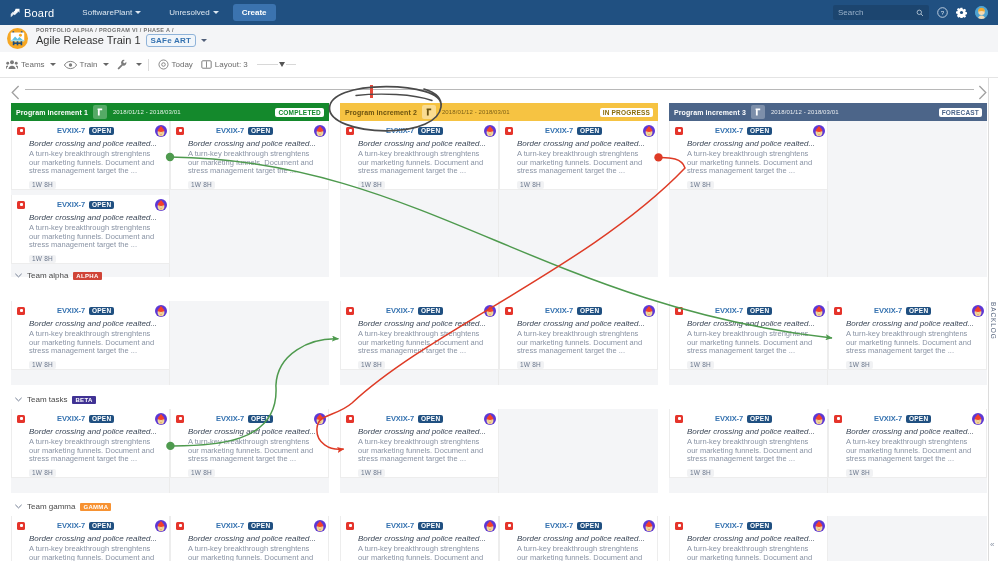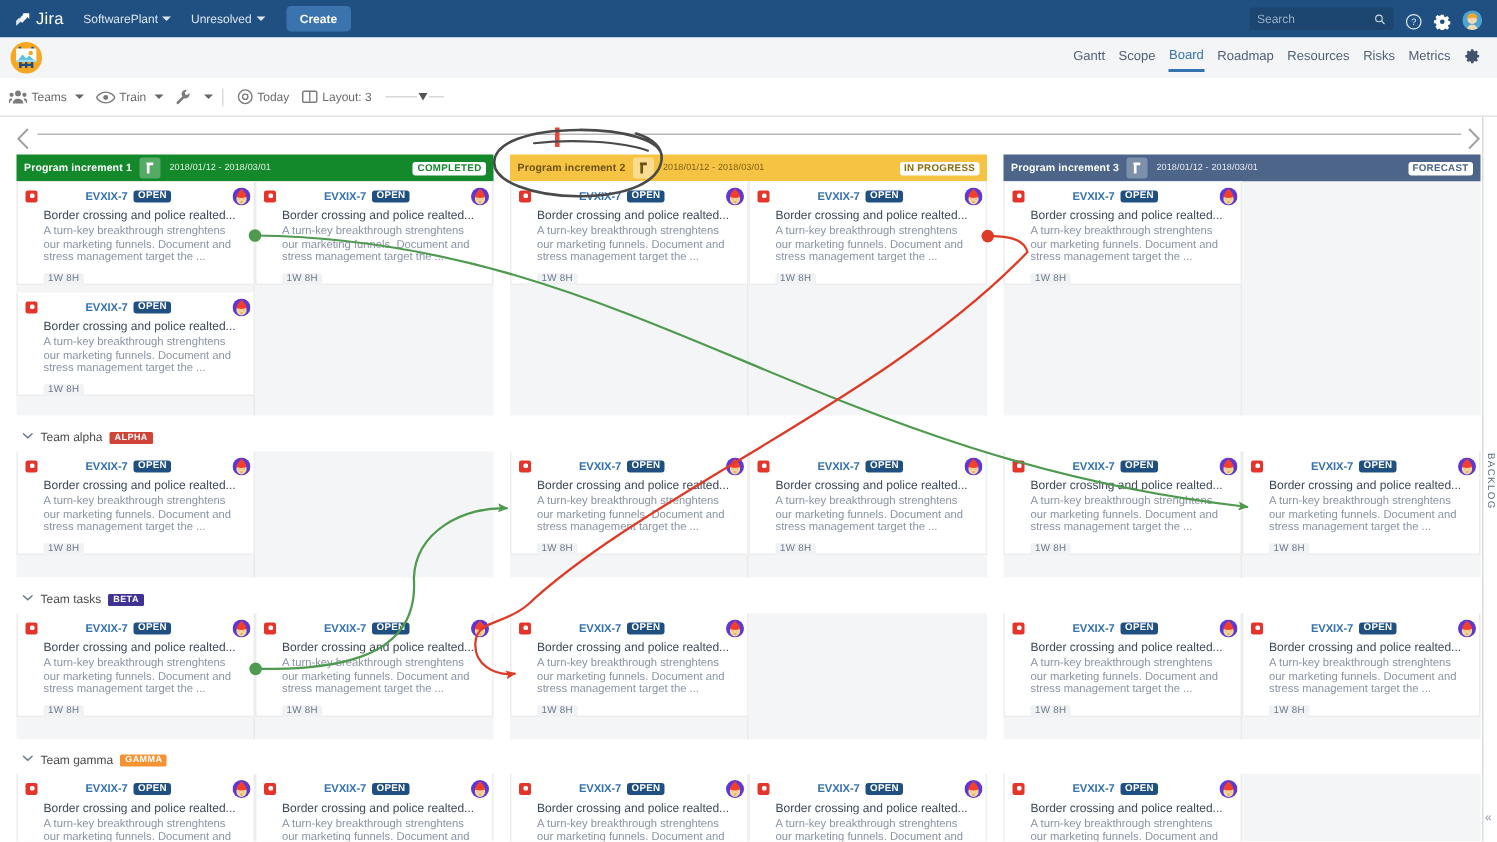--- a/index.html
+++ b/index.html
@@ -12,28 +12,28 @@
     background: #fff;
   }
   
   #topnav {
     height: 25px; background: #205081; display:flex; align-items:center;
     padding-left: 10px; position:relative;
   }
   #topnav .logo { display:flex; align-items:center; gap:4px; color:#fff; }
   #topnav .logo-text { font-size:11px; letter-spacing:.2px; font-weight:400; }
   #topnav .navitem {
-    color:#dce6f0; font-size:8px; margin-left:13px; display:flex; align-items:center; gap:3px;
+    color:#dce6f0; font-size:8px; margin-left:28px; display:flex; align-items:center; gap:3px;
     cursor:pointer;
   }
   #topnav .create-btn {
     margin-left:14px; background:#3b73af; color:#fff; font-weight:bold; font-size:8px;
     padding:4px 9px; border-radius:3px; cursor:pointer;
   }
-  #topnav .right { position:absolute; right:10px; display:flex; align-items:flex-end; gap:8px; }
+  #topnav .right { position:absolute; right:10px; display:flex; align-items:center; gap:8px; }
   #search-box {
     background:#1c456f; border-radius:2px; width:96px; height:15px;
     display:flex; align-items:center; padding:0 5px; justify-content:space-between;
   }
   #search-box .ph { color:#98b0c9; font-size:8px; }
   .caret { width:0;height:0;border-left:3px solid transparent;border-right:3px solid transparent;border-top:3px solid currentColor; display:inline-block; }
 
   
   #projhdr { height:27px; background:#f4f5f7; display:flex; align-items:flex-start; padding:0px 10px 0 7px; position:relative;}
   #projhdr .avatar { width:21px;height:21px;border-radius:50%;background:#f6a724; flex:none; margin-top:3px; position:relative;}
@@ -91,21 +91,21 @@
     background:#fff; border:1px solid #ededed; border-top:none; position:absolute;
     padding:4px 6px 5px 5px;
   }
   .card .c-top { display:flex; align-items:center; gap:4px; position:relative; height:11px;}
   .issue-icon { width:8px;height:8px;border-radius:1.5px;background:#e5342b; display:flex; align-items:center; justify-content:center; flex:none;}
   .issue-icon i { width:3px;height:3px;background:#fff;border-radius:1px; display:block;}
   .c-key { color:#3572b0; font-size:7.5px; font-weight:bold; letter-spacing:-0.1px;padding-left:28px;}
   .c-status { background:#205081; color:#fff; font-size:6.5px; font-weight:bold; line-height:8px; height:8px; padding:0 3px; border-radius:2px; letter-spacing:.2px;}
   .c-avatar { position:absolute; right:-4px; top:0px; width:12px;height:12px;border-radius:50%; display:block; line-height:0;}
   .c-body { margin-left:12px; }
-  .c-title { font-size:8px; font-weight:400; color:#3c4858; margin-top:3px; line-height:9px; white-space:nowrap; overflow:hidden;}
+  .c-title { font-size:8px; font-weight:400; color:#3c4858; margin-top:3px; line-height:9px; white-space:nowrap; overflow:hidden;font-style:italic;}
   .c-desc { font-size:7.5px; color:#8993a4; margin-top:2px; line-height:8.5px;}
   .c-est { display:inline-block; margin-top:3px; background:#f1f2f4; color:#6b778c; font-size:6.5px; line-height:8px; height:8px; padding:0 3px; border-radius:2px; letter-spacing:.2px;}
 
   .team-hdr { position:absolute; left:15px; display:flex; align-items:center; gap:5px; font-size:8px; color:#4a4a4a;}
   .team-hdr .chev { color:#6b778c; font-size:7px; line-height:8px;}
   .team-badge { font-size:6px; font-weight:bold; color:#fff; line-height:8px; height:8px; padding:0 3px; border-radius:1px; letter-spacing:.3px;}
 
   #backlog-panel { position:absolute; right:0; top:0; bottom:0; width:10px; background:#fff; border-left:1px solid #dcdcdc; z-index:20; }
   #backlog-label { position:absolute; top:224px; left:1px; writing-mode:vertical-rl; font-size:6.5px; letter-spacing:0.9px; color:#5e6c84; font-weight:500;}
   #backlog-expand { position:absolute; bottom:12px; left:1px; color:#8993a4; font-size:8px;}
@@ -115,21 +115,21 @@
 </head>
 <body>
 
 <div id="topnav">
   <div class="logo">
     <svg width="10" height="10" viewBox="0 0 16 16">
       <path d="M9 1.2 L15.2 1.2 L15.2 7.4 L12.8 5 L10.1 7.7 L7.3 5 Z" fill="#ffffff"></path>
       <path d="M6.4 4.6 L11.4 4.6 L13 6.2 L10.3 8.9 L7.6 11.6 L4.8 8.9 Z" fill="#ffffff" opacity="0.92"></path>
       <path d="M1.2 9.4 L4.5 6.1 L7.3 8.9 L4 12.2 L1.2 14.6 Z" fill="#ffffff" opacity="0.85"></path>
     </svg>
-    <span class="logo-text">Jira</span>
+    <span class="logo-text">Board</span>
   </div>
   <div class="navitem">
       <span>SoftwarePlant</span>
       <span class="caret"></span>
     </div>
   <div class="navitem">
       <span>Unresolved</span>
       <span class="caret"></span>
     </div>
   <div class="create-btn">Create</div>
@@ -167,35 +167,28 @@
       <rect x="15.8" y="3.6" width="2" height="2.4" rx=".7" fill="#1d4e7e"></rect>
       <rect x="4.3" y="5" width="15.4" height="10.2" rx=".8" fill="#fff"></rect>
       <circle cx="15.4" cy="8.4" r="1.7" fill="#f6a724"></circle>
       <path d="M5.4 14.2 L9.2 9.6 L12 12.6 L14.2 10.2 L18.6 14.2 Z" fill="#5ec0e0"></path>
       <rect x="4.3" y="13.6" width="15.4" height="1.6" fill="#9fdcef"></rect>
       <rect x="11.1" y="15.2" width="1.8" height="4.6" fill="#1d4e7e"></rect>
       <path d="M6.6 15.2 h1.9 v4.6 h-1.9z M15.5 15.2 h1.9 v4.6 h-1.9z" fill="#1d4e7e"></path>
       <rect x="7" y="16.6" width="10" height="1.7" fill="#1d4e7e"></rect>
     </svg>
   </div>
-  <div id="tabs">
-      <div class="tab">Gantt</div>
-      <div class="tab">Scope</div>
-      <div class="tab active">Board</div>
-      <div class="tab">Roadmap</div>
-      <div class="tab">Resources</div>
-      <div class="tab">Risks</div>
-      <div class="tab">Metrics</div>
-      <span style="display: flex; align-items: center; padding-bottom: 5px;">
-        <svg width="11" height="11" viewBox="0 0 16 16">
-          <path d="M8 5.4a2.6 2.6 0 100 5.2 2.6 2.6 0 000-5.2zm0 1.5a1.1 1.1 0 110 2.2 1.1 1.1 0 010-2.2z" fill="#42526E"></path>
-          <path d="M6.9 1.2h2.2l.33 1.62 1.14.47 1.38-.9 1.56 1.56-.9 1.38.47 1.14 1.62.33v2.2l-1.62.33-.47 1.14.9 1.38-1.56 1.56-1.38-.9-1.14.47L9.1 14.8H6.9l-.33-1.62-1.14-.47-1.38.9-1.56-1.56.9-1.38-.47-1.14L1.3 9.1V6.9l1.62-.33.47-1.14-.9-1.38L4.05 2.49l1.38.9 1.14-.47z" fill="#42526E"></path>
-        </svg>
-      </span>
-    </div>
+  <div class="texts">
+    <div id="breadcrumb">PORTFOLIO ALPHA / PROGRAM VI / PHASE A /</div>
+    <div id="titlerow">
+      <span id="projtitle">Agile Release Train 1</span>
+      <span id="safe-badge">SAFe ART</span>
+      <span id="proj-menu-caret" class="caret"></span>
+    </div>
+  </div>
 </div>
 
 <div id="toolbar">
     <div class="tb">
       <svg width="12" height="11" viewBox="0 0 16 14">
         <circle cx="8" cy="4" r="2.6" fill="#7b7b7b"></circle>
         <path d="M3.3 13c0-2.6 2.1-4.3 4.7-4.3s4.7 1.7 4.7 4.3z" fill="#7b7b7b"></path>
         <circle cx="2.3" cy="5.3" r="1.9" fill="#7b7b7b"></circle>
         <path d="M0 12.6c0-2 1-3.2 2.6-3.4" fill="none" stroke="#7b7b7b" stroke-width="1.7"></path>
         <circle cx="13.7" cy="5.3" r="1.9" fill="#7b7b7b"></circle>
@@ -425,21 +418,21 @@
             <ellipse cx="14.9" cy="15.6" rx="1.5" ry="1.4" fill="#e9c486"></ellipse>
             <ellipse cx="12" cy="19.2" rx="1.9" ry="1.7" fill="#e0b271"></ellipse>
           </svg></span>
       </div>
       <div class="c-body">
         <div class="c-title">Border crossing and police realted...</div>
         <div class="c-desc">A turn-key breakthrough strenghtens our marketing funnels. Document and stress management target the ...</div>
         <div><span class="c-est">1W 8H</span></div>
       </div>
     </div>
-    <div class="team-hdr" style="top: 209px;">
+    <div class="team-hdr" style="top: 193px;">
       <span class="chev"><svg width="7" height="5" viewBox="0 0 8 5">
           <path d="M0.7 0.9 L4 4.1 L7.3 0.9" fill="none" stroke="#6b778c" stroke-width="1.1" stroke-linecap="round"></path>
         </svg></span>
       <span>Team alpha</span>
       <span class="team-badge" style="background:#d04437">ALPHA</span>
     </div>
     <div class="pi-body" style="position: absolute; left: 11px; width: 318px; top: 223px; height: 84px;">
       <div class="col-sep" style="left: 158px;"></div>
     </div>
     <div class="card" style="left: 11px; top: 223px; width: 159px; height: 69px;">

